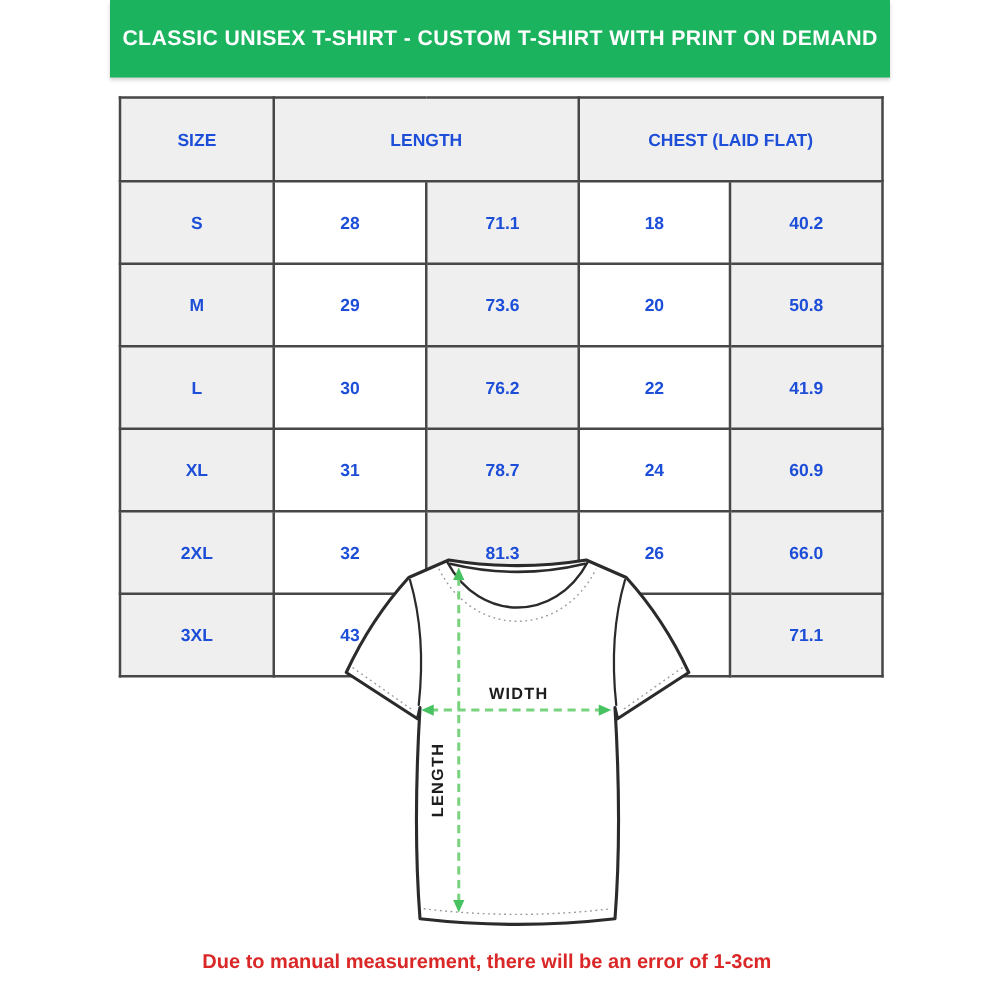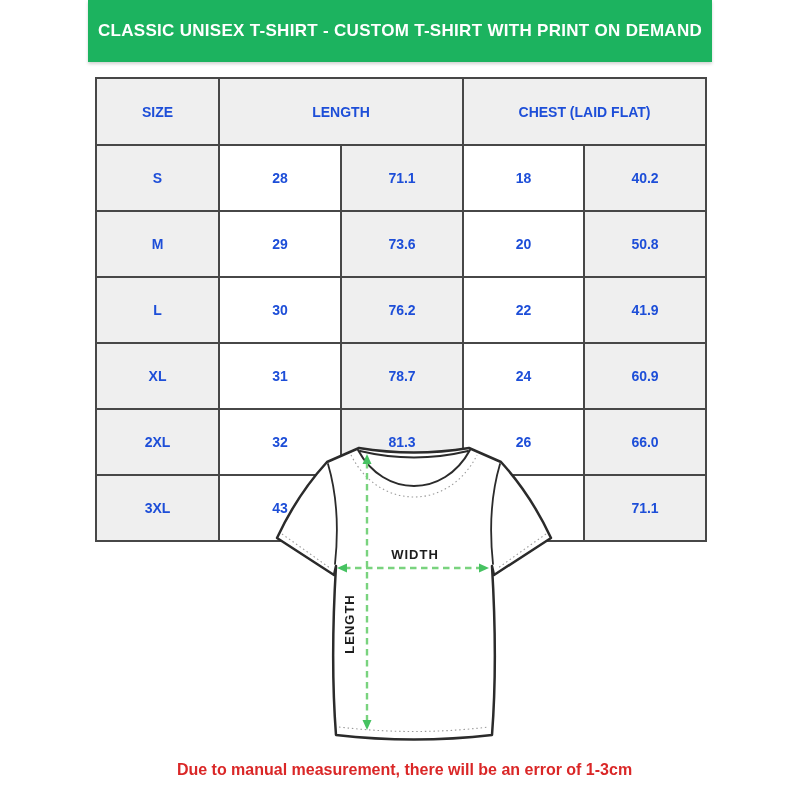--- a/index.html
+++ b/index.html
@@ -32,21 +32,21 @@
   .shirt-line   { fill:#ffffff; stroke:#2b2b2b; stroke-width:2.5; stroke-linejoin:round; }
   .shirt-thin   { fill:none; stroke:#2b2b2b; stroke-width:2;   stroke-linecap:round; }
   .shirt-seam   { fill:none; stroke:#2b2b2b; stroke-width:1.8; stroke-linecap:round; }
   .stitch       { fill:none; stroke:#9a9a9a; stroke-width:1.1; stroke-dasharray:1.5 2.8; }
   .dim-dash     { fill:none; stroke:var(--arrow_green); stroke-width:2.4; stroke-dasharray:6.5 4.5; }
   .dim-head     { fill:var(--arrowhead_green); stroke:none; }
   .dim-label    { font-family:"Liberation Sans", sans-serif; font-weight:bold; font-size:13px;
                   fill:#1d1d1d; letter-spacing:1px; }
   .note {
     position:absolute; left:0; top:761px; width:779px; text-align:center;
-    color:var(--note_red); font-weight:bold; font-size:16px;margin-left:15px;
+    color:var(--note_red); font-weight:bold; font-size:16px;
   }
 </style>
 </head>
 <body>
 
 <div class="page">
 
   <div class="banner">
     <span>CLASSIC UNISEX T-SHIRT - CUSTOM T-SHIRT WITH PRINT ON DEMAND</span>
   </div>

